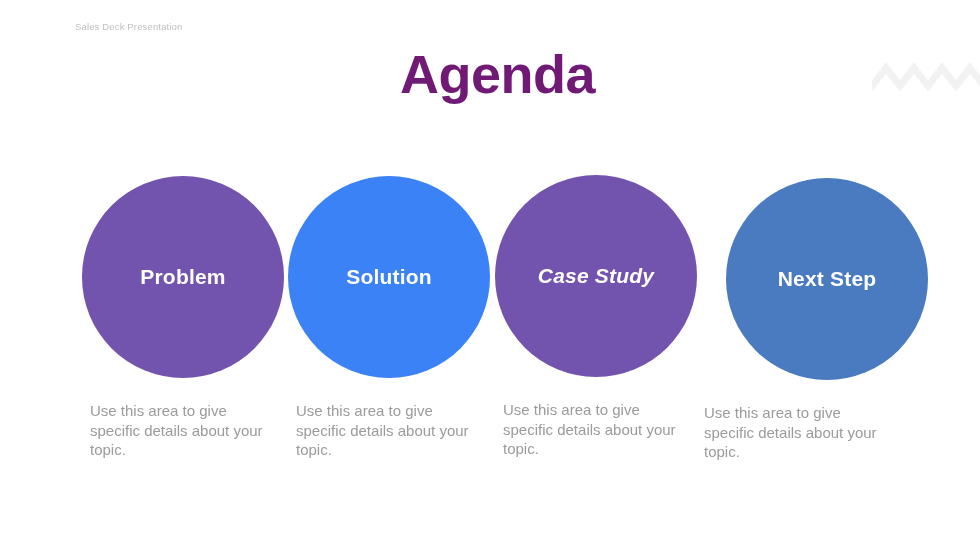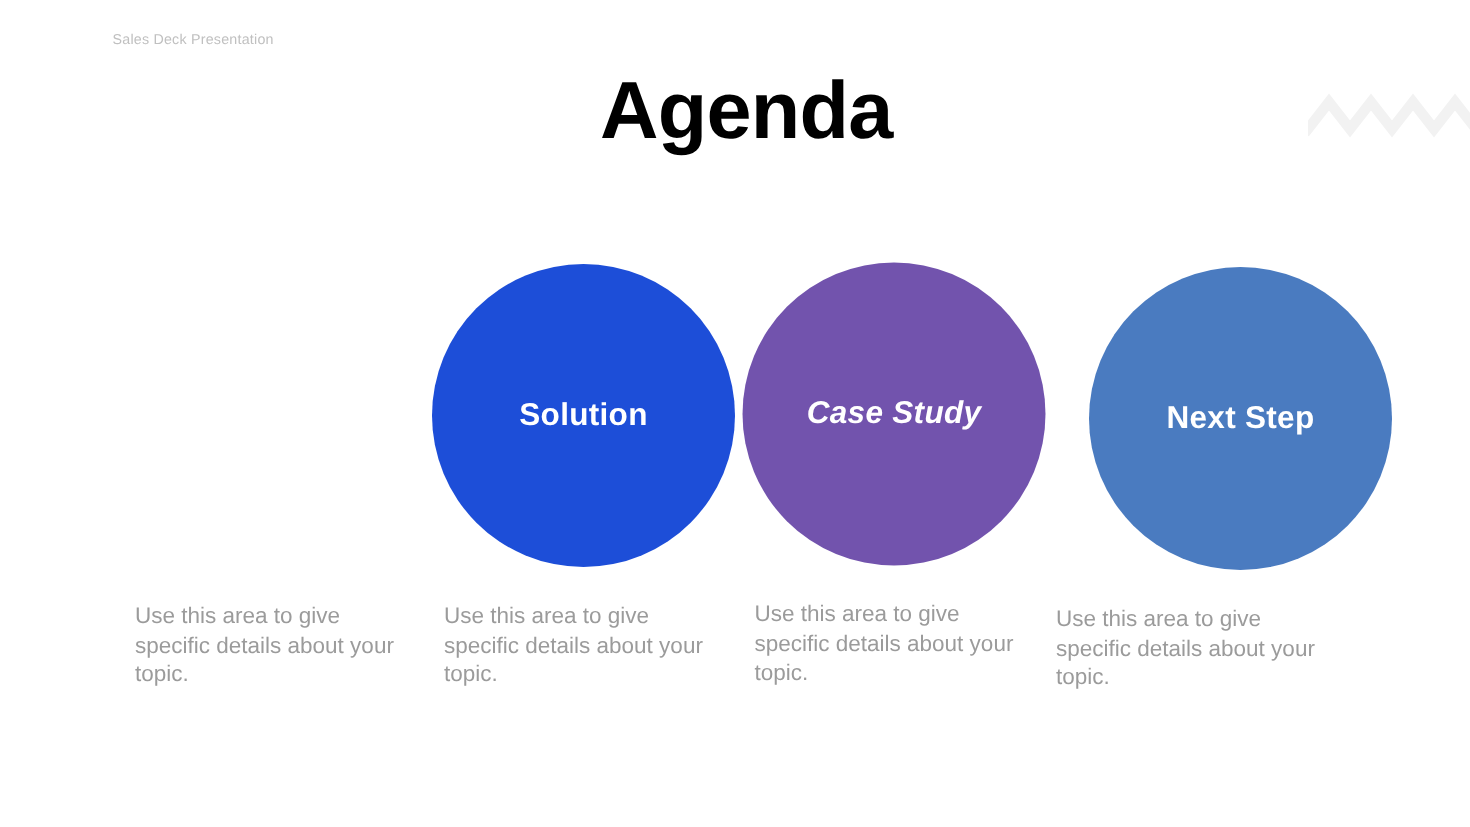--- a/index.html
+++ b/index.html
@@ -46,21 +46,21 @@
   
   .slide-title {
     position: absolute;
     left: 0;
     right: 0;
     top: 44px;
     text-align: center;
     font-size: 54px;
     line-height: 60px;
     font-weight: 700;
-    color: #000000;
+    color: #701a75;
     letter-spacing: -0.5px;
     padding-left: 15px;
   }
 
   
   .circle-row {
     position: absolute;
     left: 0;
     top: 176px;
     width: 980px;
@@ -123,23 +123,28 @@
   <div class="zigzag">
     <svg width="108" height="32" viewBox="0 0 108 32" xmlns="http://www.w3.org/2000/svg">
       <polyline points="0,26 14,8 28,26 42,8 56,26 70,8 84,26 98,8 112,26" fill="none" stroke="#F2F2F2" stroke-width="7" stroke-linecap="square" stroke-linejoin="miter"></polyline>
     </svg>
   </div>
 
   <div class="slide-title">Agenda</div>
 
   <div class="circle-row">
 
+    <div class="circle-item c1">
+      <div class="circle" style="background:#7253AD;">
+        <span class="circle-label">Problem</span>
+      </div>
+    </div>
 
     <div class="circle-item c2">
-      <div class="circle" style="background:#1d4ed8;">
+      <div class="circle" style="background:#3b82f6;">
         <span class="circle-label">Solution</span>
       </div>
     </div>
 
     <div class="circle-item c3">
       <div class="circle" style="background:#7253AD;font-style:italic;">
         <span class="circle-label">Case Study</span>
       </div>
     </div>
 

